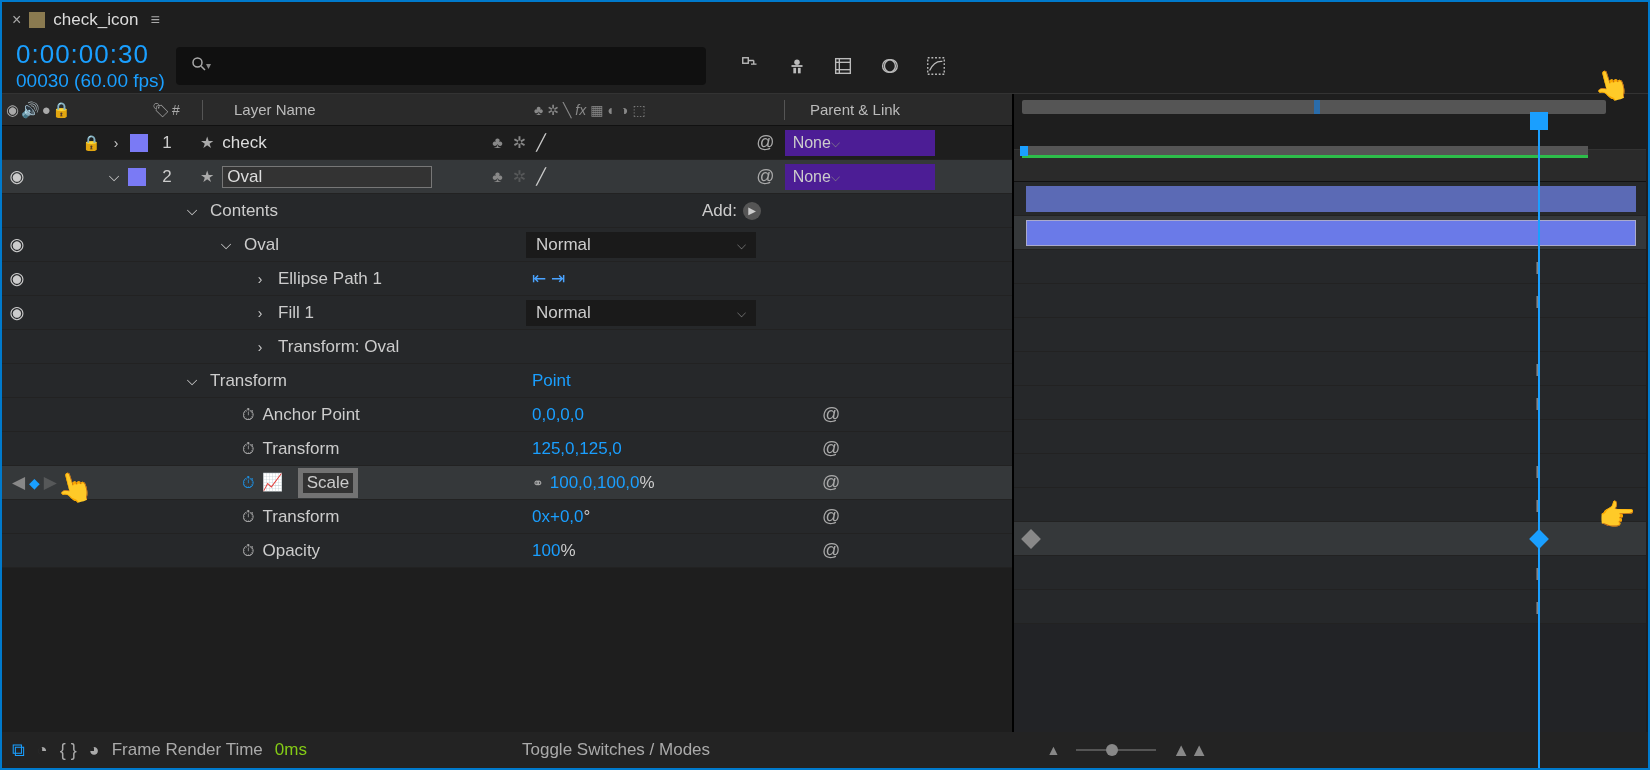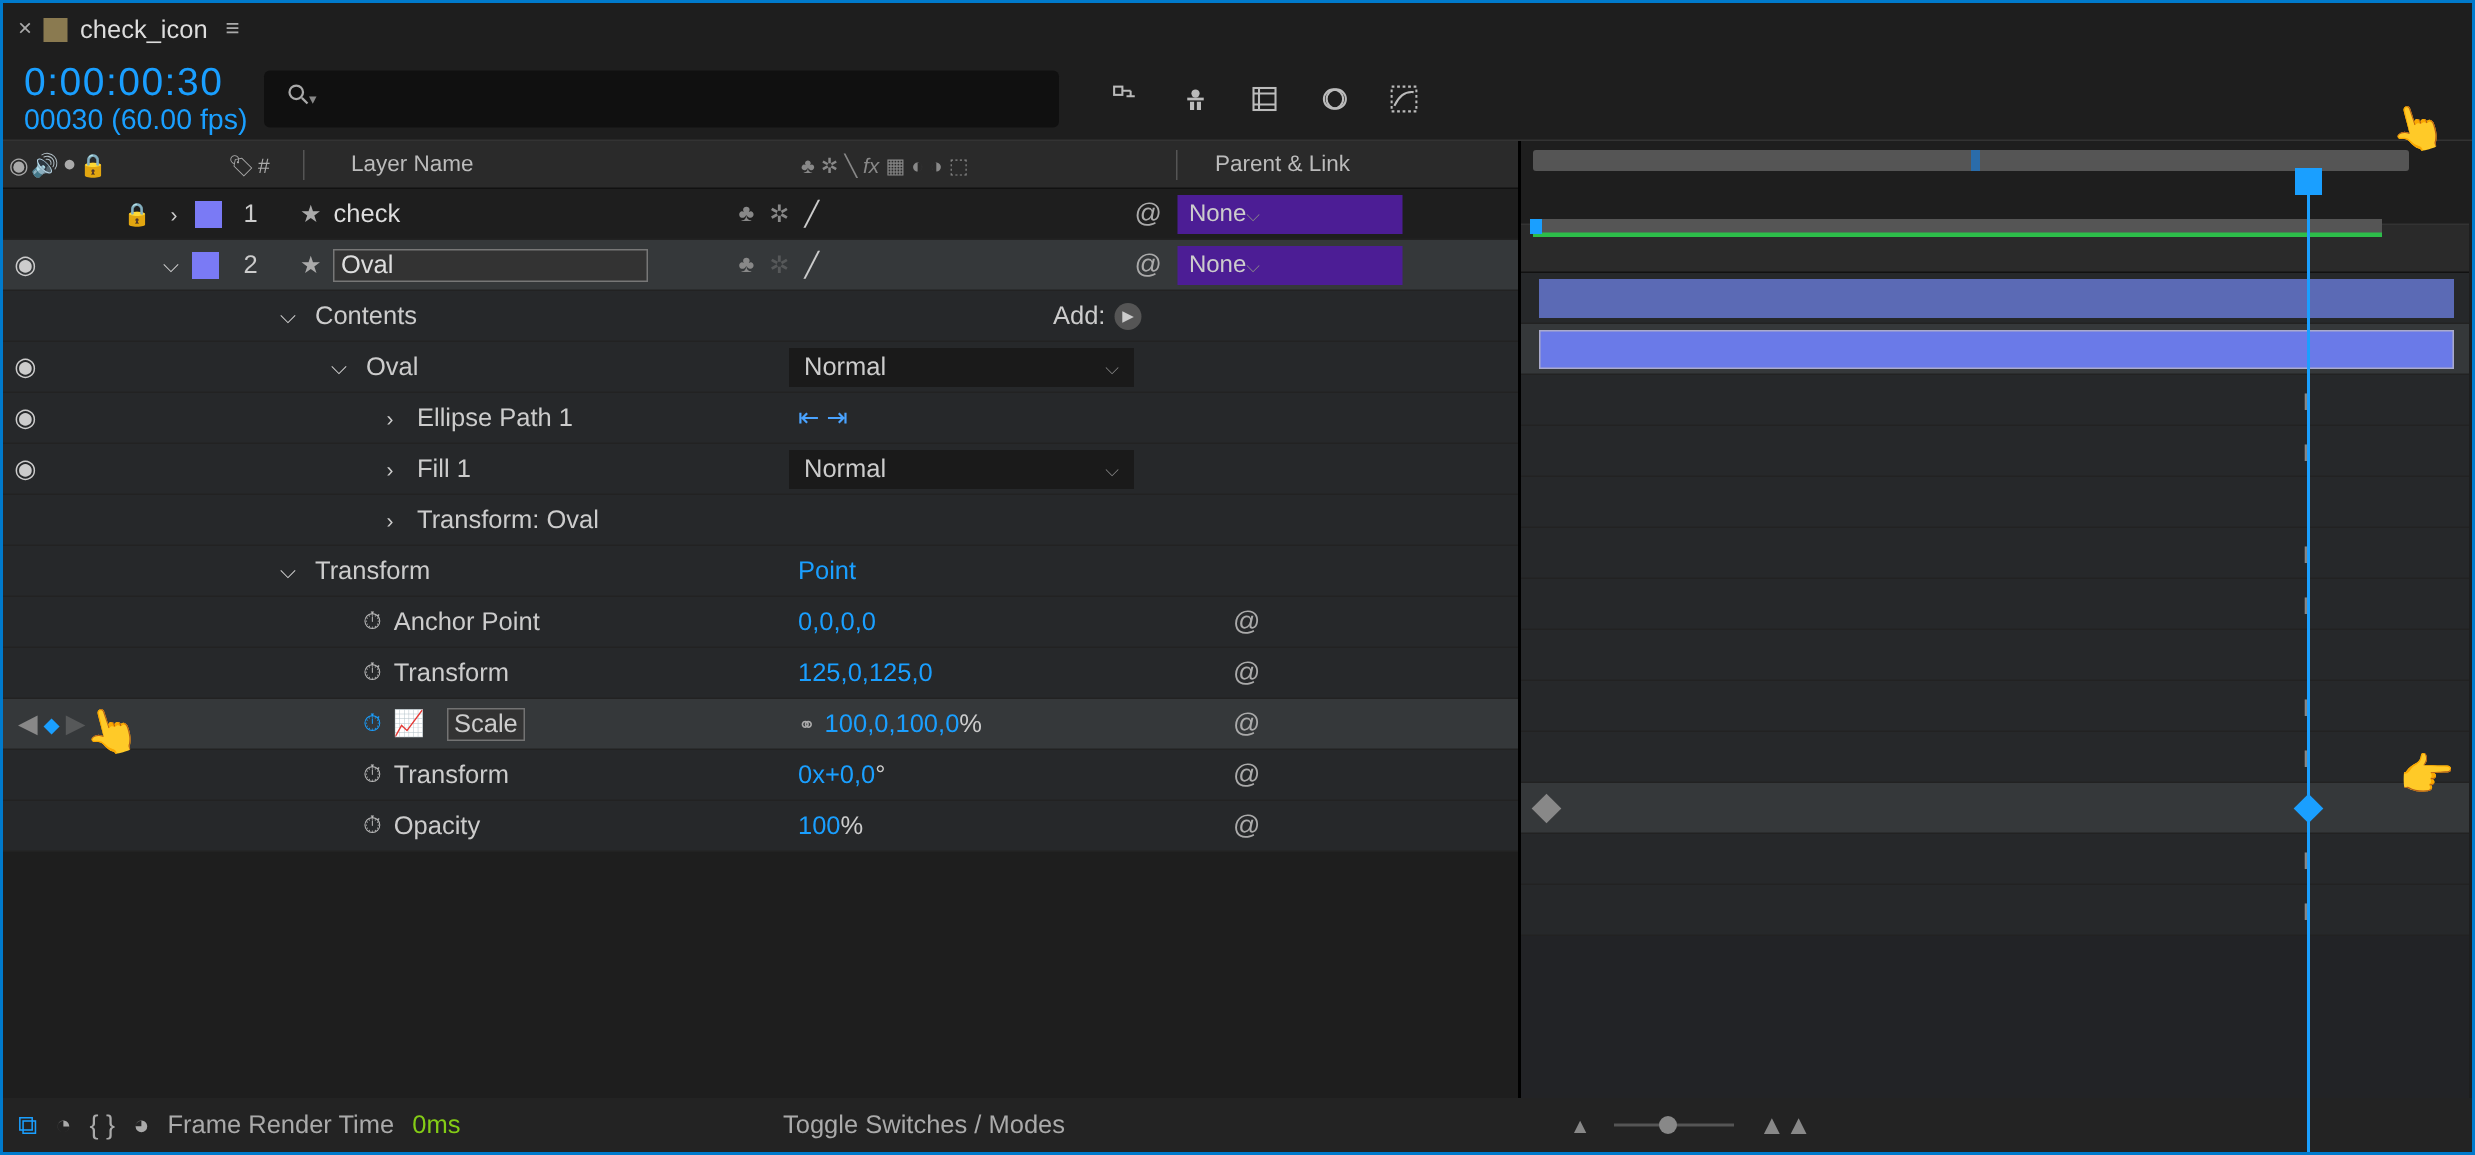--- a/index.html
+++ b/index.html
@@ -57,21 +57,21 @@
   .prop-name { color: #ccc; }
   .prop-val { color: #1a9fff; position: absolute; left: 530px;}
   .link-ic { color:#aaa; margin-right:6px; font-size:14px;}
   .normal-dd { background: #1a1a1a; color:#ccc; width: 230px; height: 26px; display:flex; align-items:center; justify-content:space-between; padding:0 10px; position:absolute; left: 524px;}
   .spiral-r { position: absolute; left: 820px; color:#aaa; font-size:18px;}
   .keynav { position:absolute; left: 10px; display:flex; gap:4px; align-items:center; color:#888;}
   .keynav .dia { color:#1a9fff; font-size: 14px;}
   .addbtn { position:absolute; left:700px; color:#ccc; font-size:17px; display:flex; align-items:center; gap:6px;}
   .play-ic { width:18px; height:18px; border-radius:50%; background:#555; display:flex; align-items:center; justify-content:center; font-size:10px; color:#ccc;}
   .graph-ic { color:#ccc; margin-right:6px;}
-  .scale-name-box { background:#333; border:1px solid #737373; padding:0 4px;}
+  .scale-name-box { background:#333; border:5px solid #737373; padding:0 4px;}
 
   .timeline-ruler { height: 56px; background: #1e1e1e; position: relative; border-bottom: 1px solid #333;}
   .ruler-bar { position: absolute; top: 6px; left: 8px; right: 40px; height: 14px; background: #555; border-radius: 2px;}
   .ruler-bar-hl { position:absolute; left:50%; width:6px; height:100%; background:#2a6caa;}
   .ruler-labels { position:absolute; top: 28px; left: 0; right: 0; height: 20px; color:#888; font-size: 15px;}
   .ruler-labels span { position: absolute; }
   .workarea { position:absolute; top: 52px; left:8px; right:58px; height:10px; background:#555;}
   .workarea-green { position:absolute; bottom:-2px; left:0; right:0; height:3px; background:#2dbd4a;}
   .playhead-line { position:absolute; top:18px; bottom:-680px; width:2px; background:#1a9fff; z-index:5;}
   .playhead-head { position:absolute; top:18px; width:18px; height:18px; margin-left:-8px; background:#1a9fff; z-index:6;}

